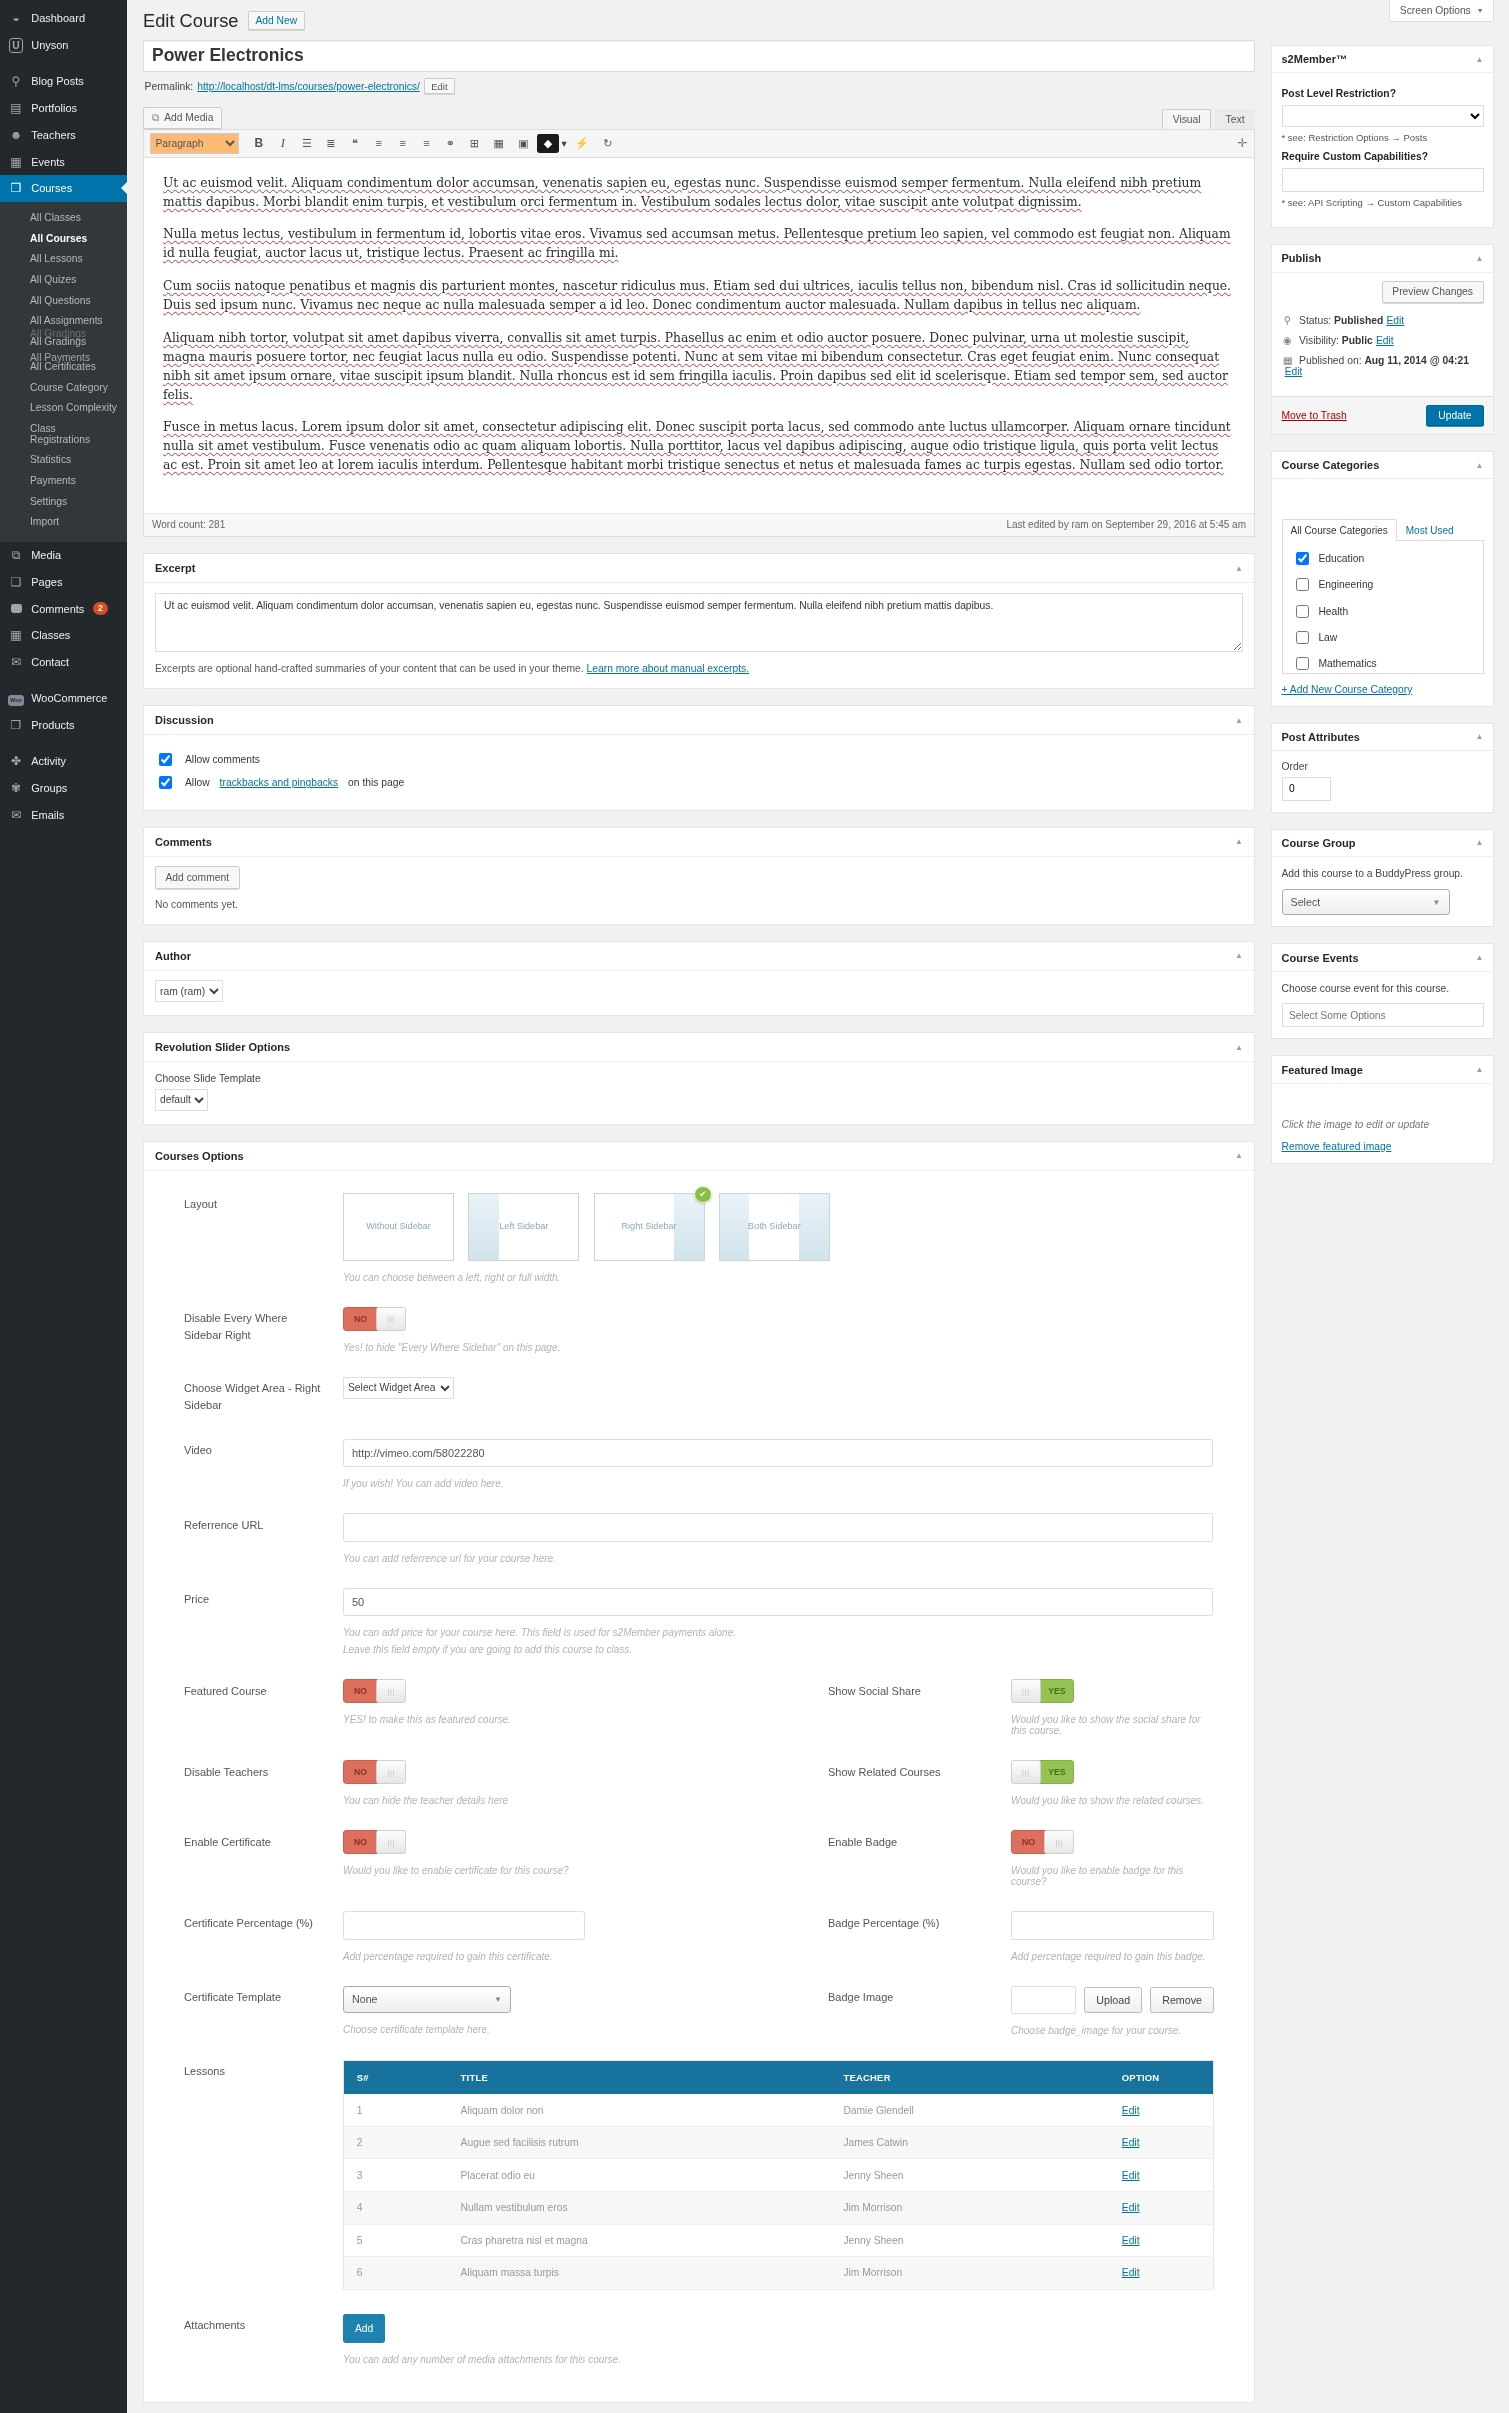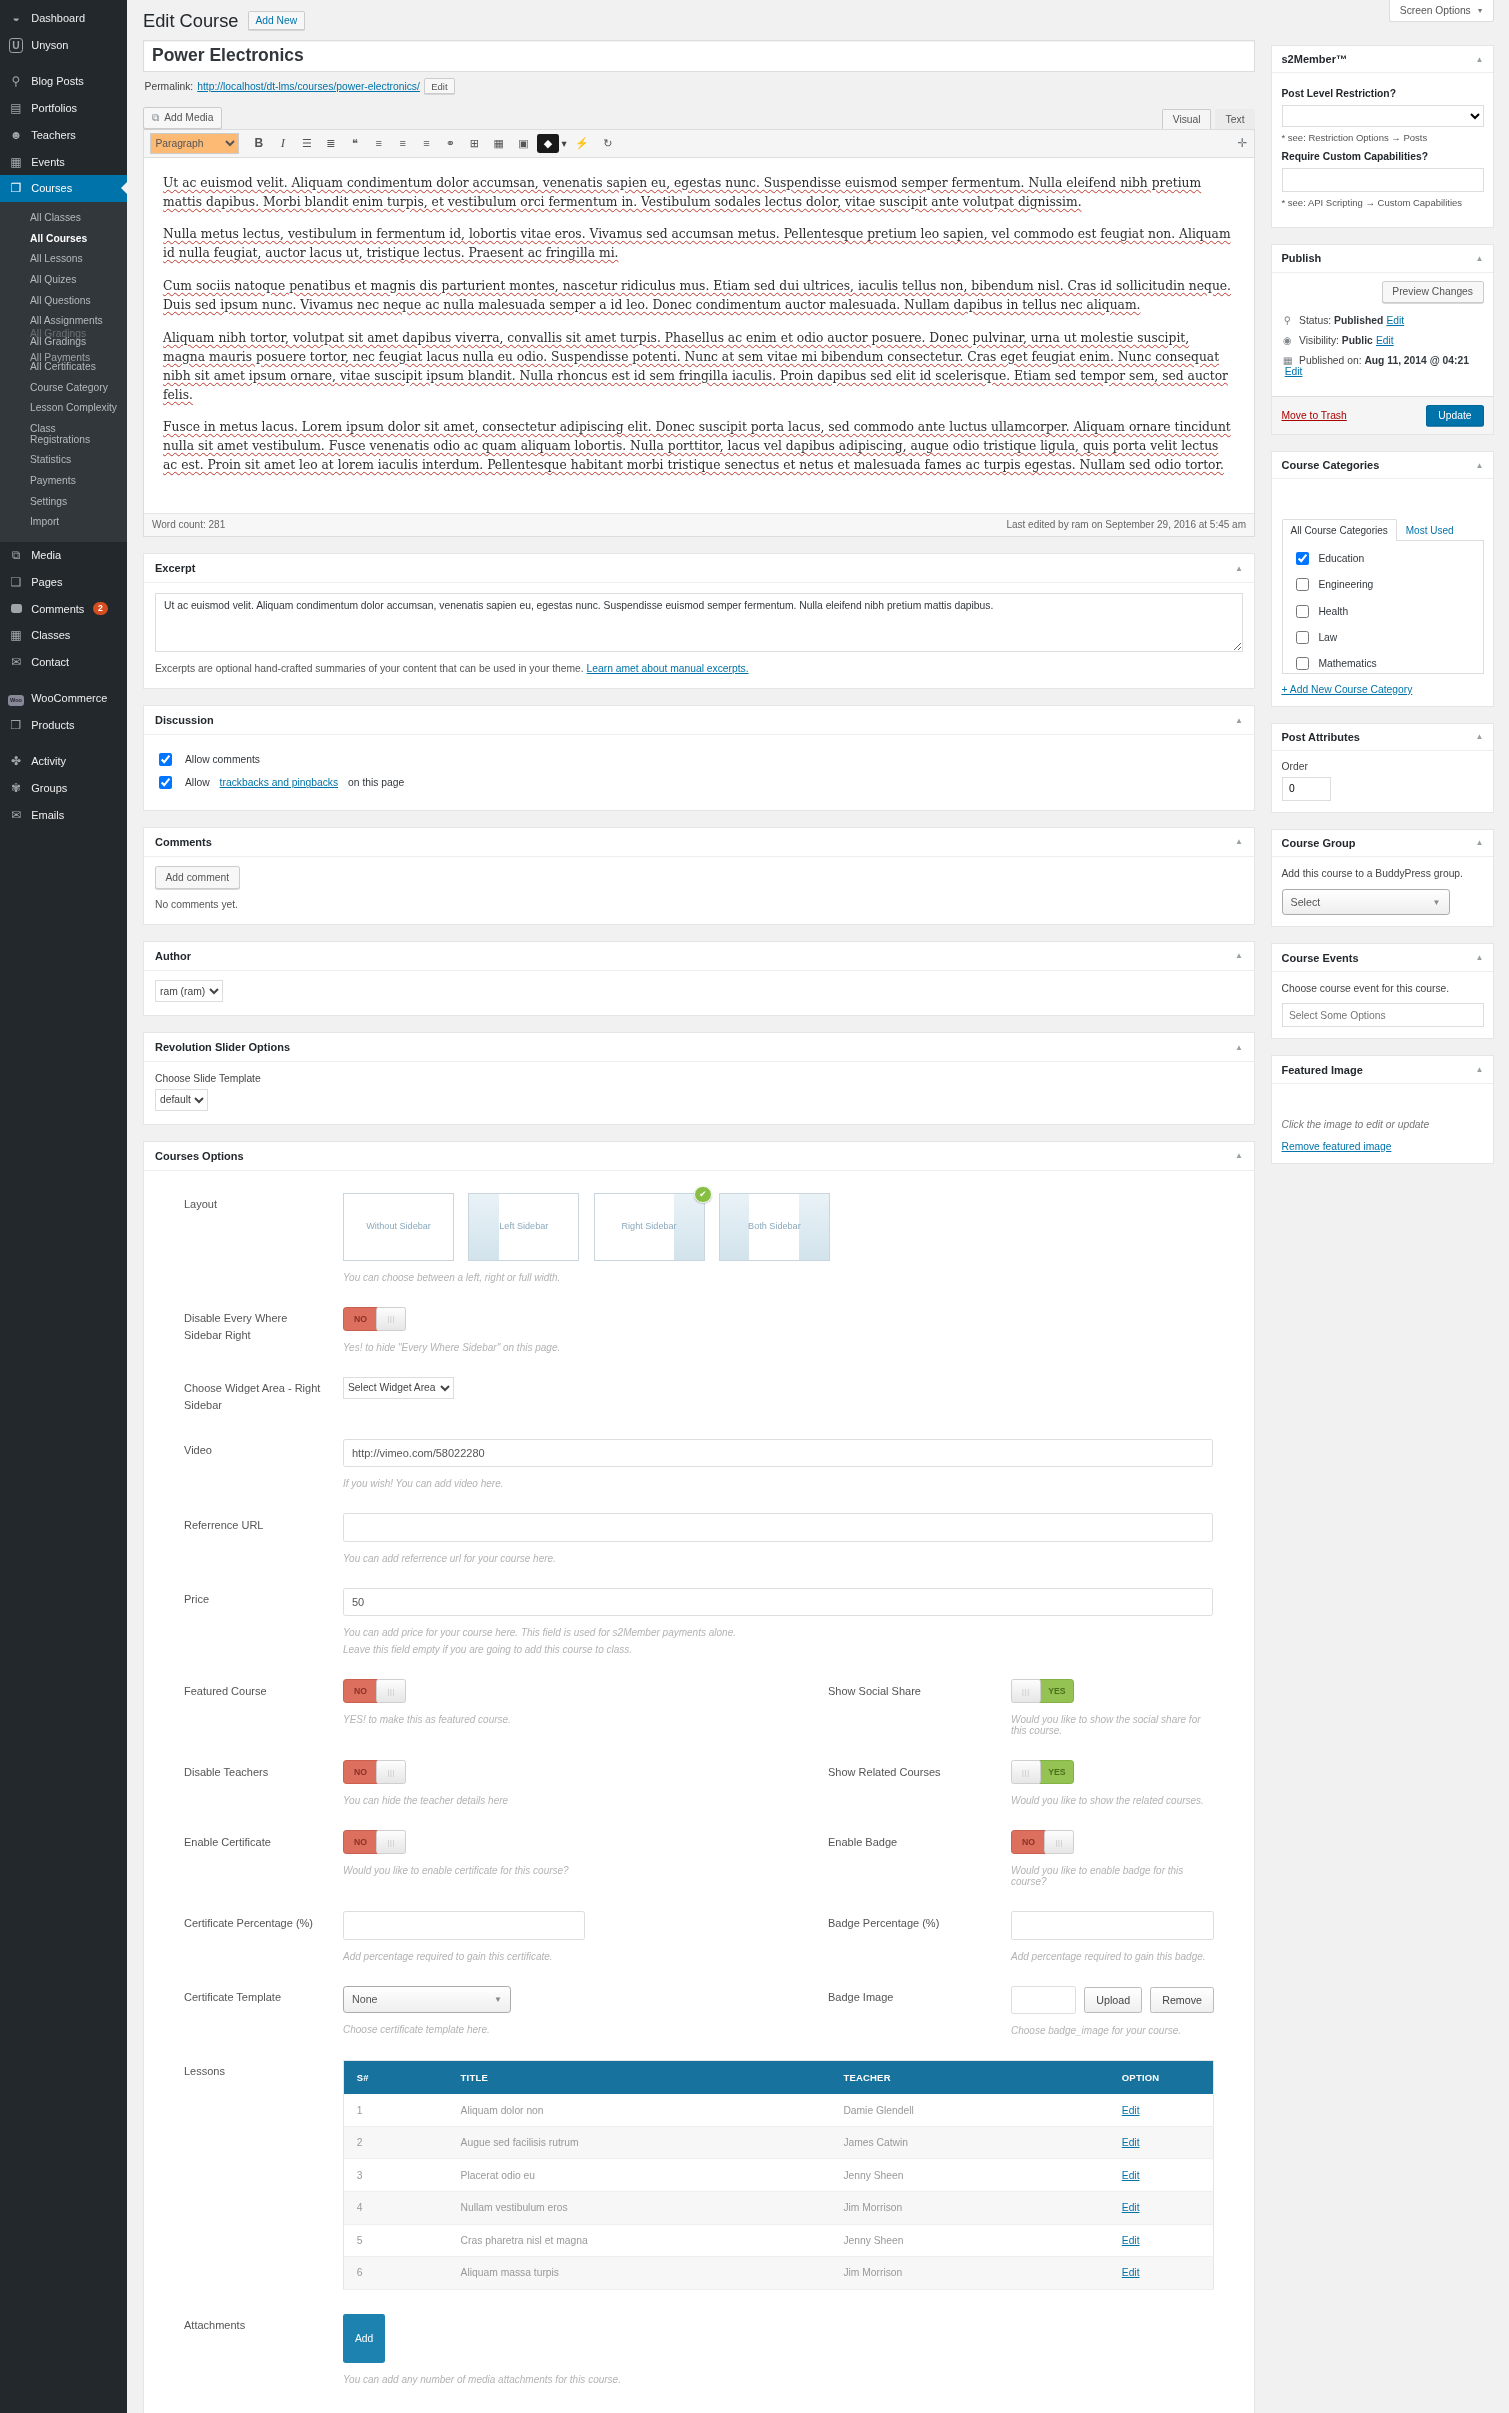--- a/index.html
+++ b/index.html
@@ -98,21 +98,21 @@
   .s2sel .caret{color:#888;font-size:8px;}
   .badge-img-row{display:flex;gap:8px;align-items:center;}
   .badge-img-row .txt{max-width:189px;}
   .upl-btn{background:linear-gradient(#fff,#efefef);border:0.8px solid #bbb;border-radius:2.4px;color:#444;font-size:10.7px;padding:6.4px 11px;}
   .lessons-table{width:100%;border-collapse:collapse;font-size:10.3px;border:0.8px solid #e5e5e5;}
   .lessons-table th{background:#17739e;color:#fff;text-align:left;padding:11px 12.7px;font-size:9.5px;font-weight:700;letter-spacing:0.2px;}
   .lessons-table td{padding:10.3px 12.7px;color:#999;background:#fff;border-bottom:0.8px solid #eee;}
   .lessons-table tr:nth-child(even) td{background:#f7f7f7;}
   .lessons-table a{color:#0073aa;text-decoration:underline;}
   .col-s{width:12%;}.col-t{width:44%;}.col-te{width:32%;}.col-o{width:12%;}
-  .add-btn{background:#1d82b0;border:none;color:#fff;padding:19px 12px;border-radius:2.4px;font-size:10.3px;cursor:pointer;}
+  .add-btn{background:#1d82b0;border:none;color:#fff;padding:9px 12px;border-radius:2.4px;font-size:10.3px;cursor:pointer;}
   
   .side-box{background:#fff;border:0.8px solid #e5e5e5;margin-bottom:16px;}
   .side-hndle{padding:7.2px 9.5px;font-weight:700;font-size:11px;color:#23282d;border-bottom:0.8px solid #eee;display:flex;justify-content:space-between;align-items:center;cursor:pointer;}
   .side-inside{padding:8px 9.5px 11px;font-size:10.3px;color:#444;}
   .s2m-label{font-weight:700;color:#23282d;margin:6.4px 0 6.4px;font-size:10.3px;}
   .s2m-note{color:#555;font-size:9.5px;margin:4.8px 0 8px;}
   .side-select{width:100%;height:22px;border:0.8px solid #ddd;background:#fff;}
   .side-input{width:100%;height:24px;border:0.8px solid #ddd;padding:3.2px 6.4px;font-size:10.3px;background:#fff;}
   .pub-preview{text-align:right;margin-bottom:11px;}
   .pub-row{margin:8px 0;color:#444;}
@@ -299,21 +299,21 @@
       </div>
 
       
       <div class="postbox">
         <div class="hndle">
             <span>Excerpt</span>
             <span class="toggle-ind">▲</span>
           </div>
         <div class="inside">
           <textarea class="excerpt-ta" style="">Ut ac euismod velit. Aliquam condimentum dolor accumsan, venenatis sapien eu, egestas nunc. Suspendisse euismod semper fermentum. Nulla eleifend nibh pretium mattis dapibus.</textarea>
-          <p class="help-p"><span>Excerpts are optional hand-crafted summaries of your content that can be used in your theme.</span> <a>Learn amet about manual excerpts.</a></p>
+          <p class="help-p"><span>Excerpts are optional hand-crafted summaries of your content that can be used in your theme.</span> <a>Learn more about manual excerpts.</a></p>
         </div>
       </div>
 
       
       <div class="postbox">
         <div class="hndle">
             <span>Discussion</span>
             <span class="toggle-ind">▲</span>
           </div>
         <div class="inside">

